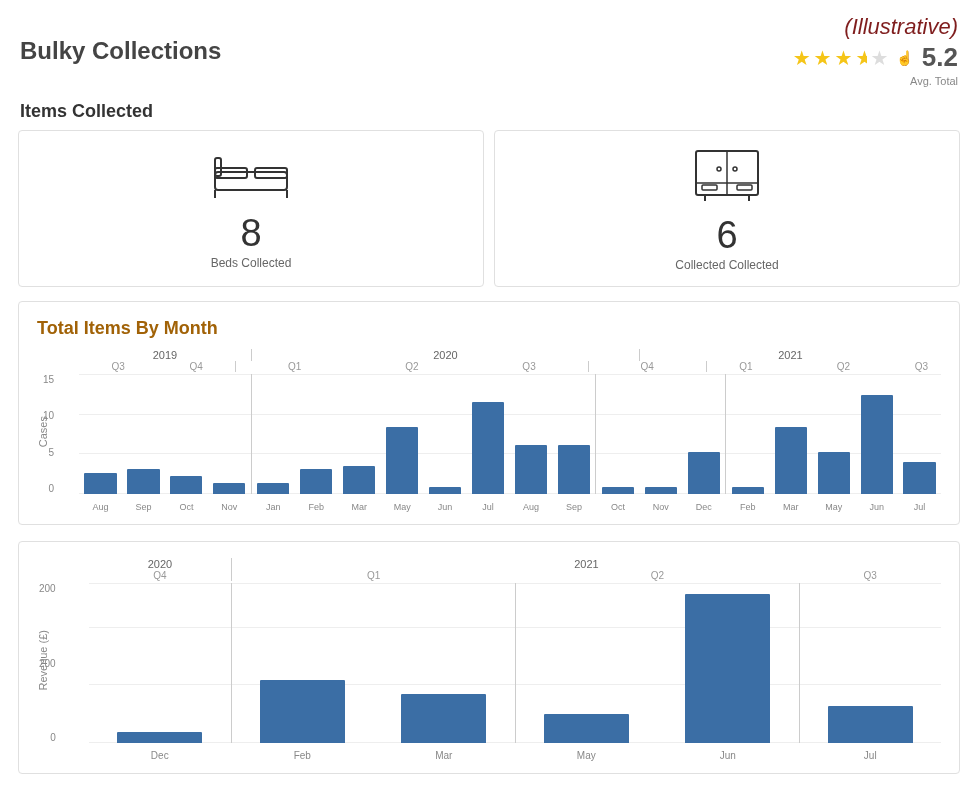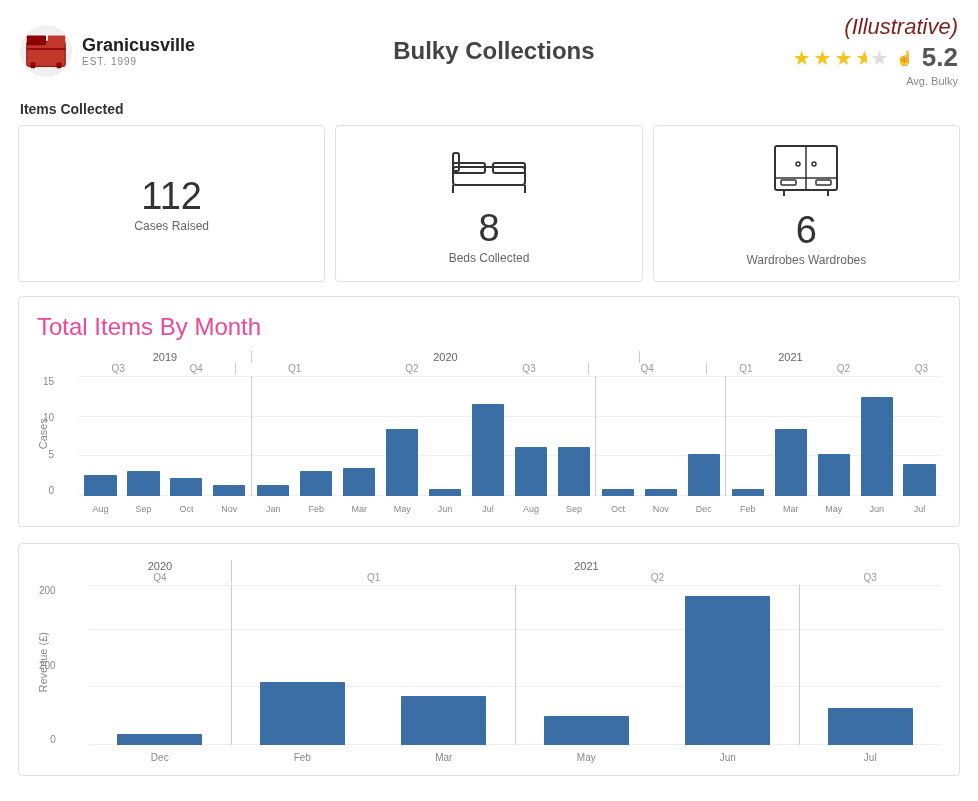--- a/index.html
+++ b/index.html
@@ -16,82 +16,62 @@
     .illustrative { font-size: 22px; font-style: italic; color: #7f1d1d; font-weight: 300; }
     .stars-row { display: flex; align-items: center; gap: 8px; }
     .stars { display: flex; gap: 3px; }
     .star { font-size: 20px; color: #f5c518; }
     .star.empty { color: #ddd; }
     .rating-num { font-size: 26px; font-weight: 600; color: #555; }
     .avg-label { font-size: 11px; color: #888; text-align: right; }
     .touch-icon { font-size: 14px; color: #888; }
 
     
-    .section-label { font-size: 14px; font-weight: 600; color: #333; padding: 6px 20px 8px 20px; }
+    .section-label { font-size: 18px; font-weight: 600; color: #333; padding: 6px 20px 8px 20px; }
 
     
     .cards-row { display: flex; gap: 10px; padding: 0 18px 14px 18px; }
     .stat-card { flex: 1; border: 1.5px solid #e0e0e0; border-radius: 4px; display: flex; flex-direction: column; align-items: center; justify-content: center; padding: 16px 10px 14px 10px; min-height: 140px; }
     .stat-card .stat-num { font-size: 38px; font-weight: 300; color: #333; line-height: 1; }
     .stat-card .stat-label { font-size: 12px; color: #666; margin-top: 4px; text-align: center; }
     .stat-card .stat-icon { font-size: 52px; line-height: 1; margin-bottom: 6px; color: #333; }
     .card-first { min-width: 160px; }
 
     
     .chart-section { margin: 0 18px 16px 18px; border: 1.5px solid #e0e0e0; border-radius: 4px; padding: 16px 18px 10px 18px; }
-    .chart-title { font-size: 24px; font-weight: 400; color: #ec4899; margin-bottom: 10px; }
+    .chart-title { font-size: 18px; font-weight: 700; color: #a16207; margin-bottom: 10px; }
 
     .logo-svg { width: 50px; height: 50px; }
   </style>
 </head>
 <body>
 
 <div class="header">
-  <div class="logo-area">
-    <div class="logo-icon">
-      <svg class="logo-svg" viewBox="0 0 52 52" xmlns="http://www.w3.org/2000/svg">
-        <rect x="6" y="16" width="40" height="26" rx="2" fill="#c0392b" stroke="#8b0000" stroke-width="1"></rect>
-        <rect x="6" y="10" width="20" height="10" rx="1" fill="#8b0000"></rect>
-        <rect x="28" y="10" width="18" height="10" rx="1" fill="#c0392b"></rect>
-        <rect x="10" y="38" width="5" height="6" rx="1" fill="#8b0000"></rect>
-        <rect x="37" y="38" width="5" height="6" rx="1" fill="#8b0000"></rect>
-        <line x1="6" y1="24" x2="46" y2="24" stroke="#8b0000" stroke-width="1.5"></line>
-      </svg>
-    </div>
-    <div class="logo-text">
-      <span class="logo-name">Granicusville</span>
-      <span class="logo-est">EST. 1999</span>
-    </div>
-  </div>
   <div class="page-title">Bulky Collections</div>
   <div style="display:flex; flex-direction:column; align-items:flex-end; gap:2px;">
     <div class="illustrative">(Illustrative)</div>
     <div class="stars-row">
       <div class="stars">
         <span class="star">★</span>
         <span class="star">★</span>
         <span class="star">★</span>
         <span class="star" style="color:#f5c518; position:relative; display:inline-block; overflow:hidden; width:0.6em;">★</span>
         <span class="star empty">★</span>
       </div>
       <span class="touch-icon">☝</span>
       <span class="rating-num">5.2</span>
     </div>
-    <div class="avg-label">Avg. Bulky</div>
+    <div class="avg-label">Avg. Total</div>
   </div>
 </div>
 
 <div class="section-label">Items Collected</div>
 
 <div class="cards-row">
 
-  <div class="stat-card card-first">
-    <span class="stat-num">112</span>
-    <span class="stat-label">Cases Raised</span>
-  </div>
 
   <div class="stat-card">
     <div class="stat-icon">
       <svg width="80" height="50" viewBox="0 0 80 50" fill="none" xmlns="http://www.w3.org/2000/svg">
         <rect x="4" y="22" width="72" height="18" rx="3" stroke="#333" stroke-width="2" fill="none"></rect>
         <rect x="4" y="18" width="32" height="10" rx="2" stroke="#333" stroke-width="2" fill="none"></rect>
         <rect x="44" y="18" width="32" height="10" rx="2" stroke="#333" stroke-width="2" fill="none"></rect>
         <rect x="4" y="8" width="6" height="18" rx="2" stroke="#333" stroke-width="2" fill="none"></rect>
         <line x1="4" y1="40" x2="4" y2="48" stroke="#333" stroke-width="2"></line>
         <line x1="76" y1="40" x2="76" y2="48" stroke="#333" stroke-width="2"></line>
@@ -110,21 +90,21 @@
         <line x1="4" y1="36" x2="66" y2="36" stroke="#333" stroke-width="1.5"></line>
         <circle cx="27" cy="22" r="2" stroke="#333" stroke-width="1.5" fill="none"></circle>
         <circle cx="43" cy="22" r="2" stroke="#333" stroke-width="1.5" fill="none"></circle>
         <rect x="10" y="38" width="15" height="5" rx="1" stroke="#333" stroke-width="1.5" fill="none"></rect>
         <rect x="45" y="38" width="15" height="5" rx="1" stroke="#333" stroke-width="1.5" fill="none"></rect>
         <line x1="13" y1="48" x2="13" y2="54" stroke="#333" stroke-width="2"></line>
         <line x1="57" y1="48" x2="57" y2="54" stroke="#333" stroke-width="2"></line>
       </svg>
     </div>
     <span class="stat-num">6</span>
-    <span class="stat-label">Wardrobes Wardrobes</span>
+    <span class="stat-label">Collected Collected</span>
   </div>
 
 </div>
 
 <div class="chart-section">
   <div class="chart-title">Total Items By Month</div>
   <div style="display:flex; width:100%;">
 
     <div style="display:flex; align-items:center; width:42px;">
       <span style="writing-mode:vertical-rl; transform:rotate(180deg); font-size:11px; color:#888; white-space:nowrap;">Cases</span>

